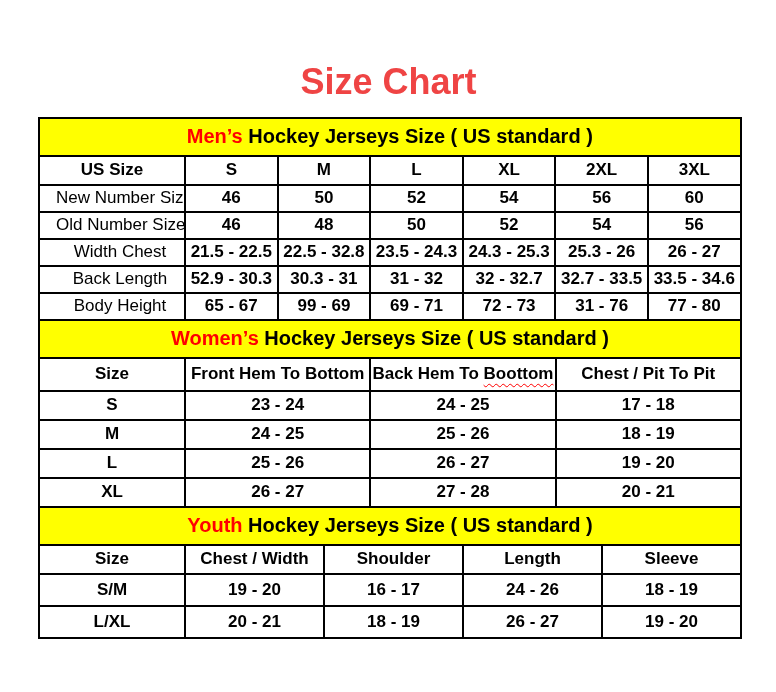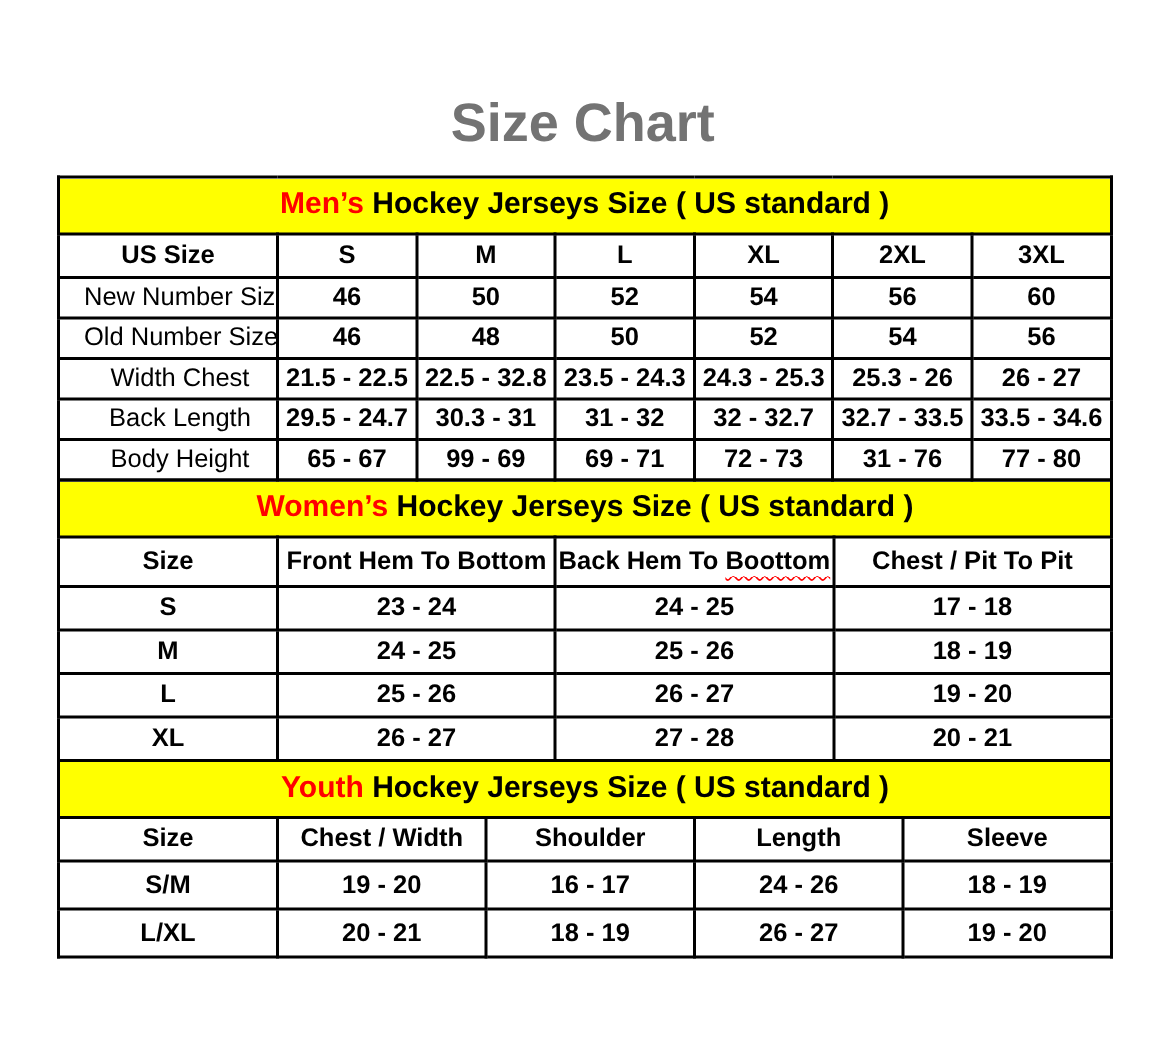--- a/index.html
+++ b/index.html
@@ -11,21 +11,21 @@
     overflow: hidden;
     font-family: "Liberation Sans", sans-serif;
     color: #000000;
   }
   .page-title {
     margin: 62px 0 0 1px;
     text-align: center;
     font-size: 36px;
     line-height: 1.1;
     font-weight: bold;
-    color: #737373;
+    color: #ef4444;
   }
   .chart-wrap {
     margin: 15px 0 0 38px;
     width: 702px;
   }
   table.tbl {
     border-collapse: collapse;
     table-layout: fixed;
     width: 702px;
   }
@@ -121,21 +121,21 @@
       <td class="lbl-reg">Width Chest</td>
       <td class="val">21.5 - 22.5</td>
       <td class="val">22.5 - 32.8</td>
       <td class="val">23.5 - 24.3</td>
       <td class="val">24.3 - 25.3</td>
       <td class="val">25.3 - 26</td>
       <td class="val">26 - 27</td>
     </tr>
     <tr class="datarow">
       <td class="lbl-reg">Back Length</td>
-      <td class="val">29.5 - 24.7</td>
+      <td class="val">52.9 - 30.3</td>
       <td class="val">30.3 - 31</td>
       <td class="val">31 - 32</td>
       <td class="val">32 - 32.7</td>
       <td class="val">32.7 - 33.5</td>
       <td class="val">33.5 - 34.6</td>
     </tr>
     <tr class="datarow">
       <td class="lbl-reg">Body Height</td>
       <td class="val">65 - 67</td>
       <td class="val">99 - 69</td>

